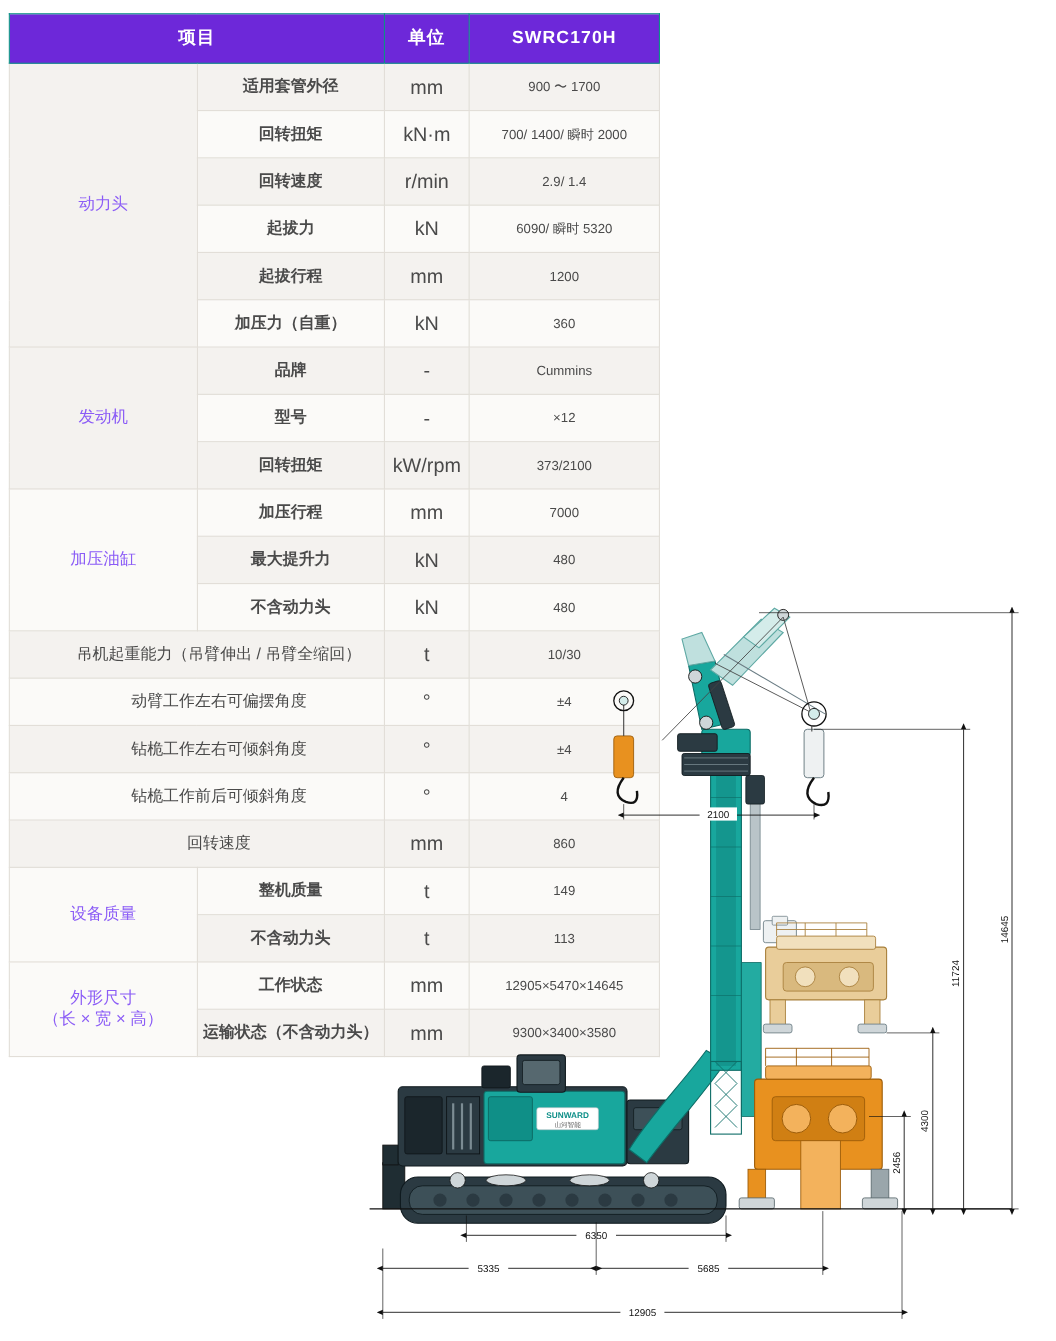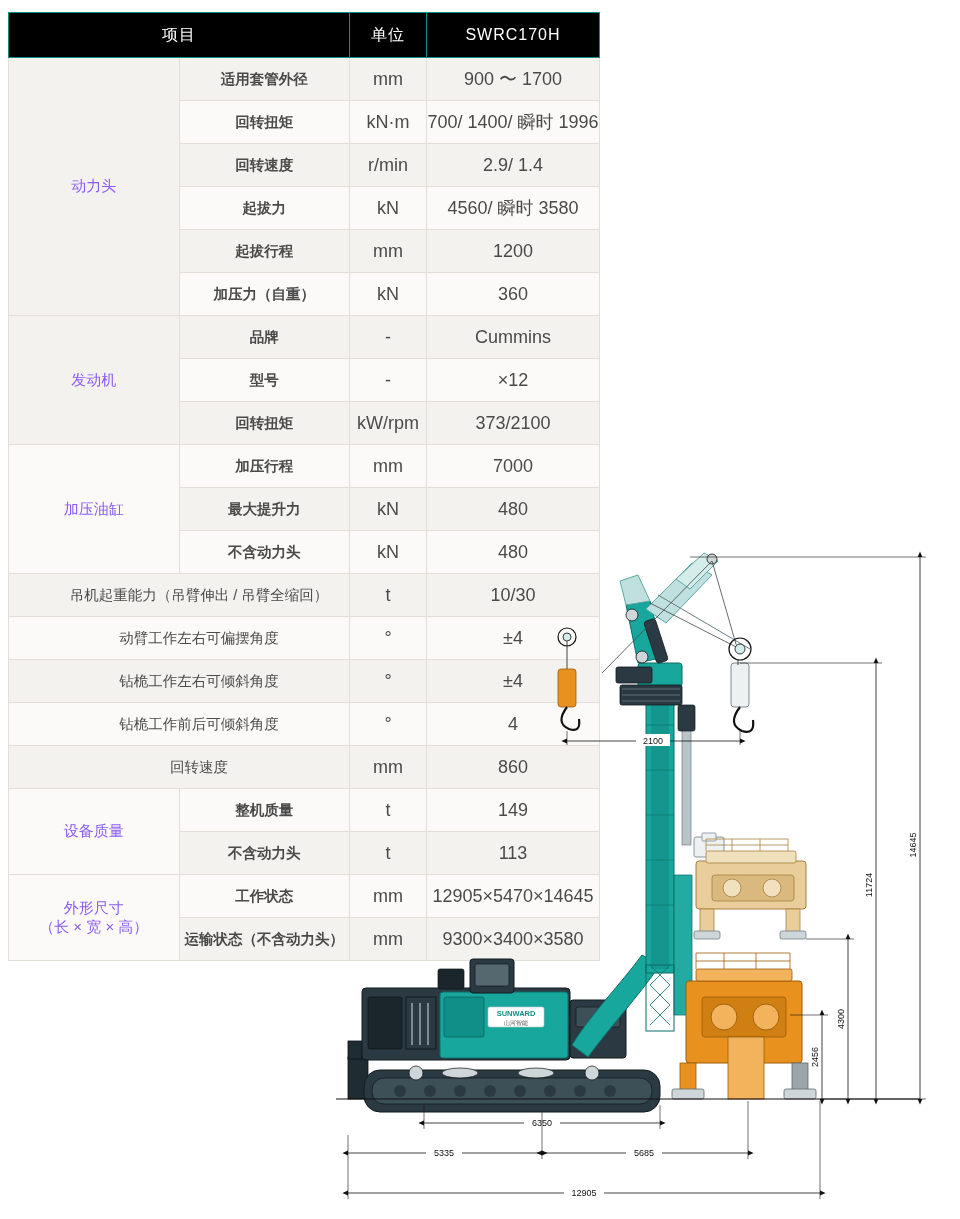--- a/index.html
+++ b/index.html
@@ -34,23 +34,23 @@
   .spec-table td, .spec-table th {
     border: 1px solid #e2ded8;
     padding: 0;
     text-align: center;
     vertical-align: middle;
     height: 42px;
     line-height: 1.25;
     color: #4a4a4a;
   }
   .spec-table thead th {
-    background: #000000;
+    background: #6d28d9;
     color: #ffffff;
-    font-weight: normal;
+    font-weight: bold;
     font-size: 16px;
     height: 44px;
     border: 1px solid #0e8f88;
     letter-spacing: 1px;
   }
   .spec-table tbody tr:nth-child(odd) td {
     background: #f4f2ef;
   }
   .spec-table tbody tr:nth-child(even) td {
     background: #fbfaf8;
@@ -61,21 +61,21 @@
   }
   td.item-cell {
     font-size: 14.5px;
     font-weight: bold;
   }
   td.span-item {
     font-size: 14.5px;
     padding-left: 40px;
   }
   td.unit-cell { font-size: 18px; }
-  td.value-cell { font-size: 18px; margin-left: 36px; }
+  td.value-cell { font-size: 12px; margin-left: 36px; }
   .two-line { line-height: 1.35; }
 
   
   .drawing {
     position: absolute;
     left: 320px;
     top: 545px;
     width: 640px;
     height: 674px;
   }
@@ -98,31 +98,31 @@
 
       <tr>
         <td class="group-cell" rowspan="6" style="width:130px">动力头</td>
         <td class="item-cell" style="width:210px">适用套管外径</td>
         <td class="unit-cell">mm</td>
         <td class="value-cell">900 〜 1700</td>
       </tr>
       <tr>
         <td class="item-cell">回转扭矩</td>
         <td class="unit-cell">kN·m</td>
-        <td class="value-cell">700/ 1400/ 瞬时 1996</td>
+        <td class="value-cell">700/ 1400/ 瞬时 2000</td>
       </tr>
       <tr>
         <td class="item-cell">回转速度</td>
         <td class="unit-cell">r/min</td>
         <td class="value-cell">2.9/ 1.4</td>
       </tr>
       <tr>
         <td class="item-cell">起拔力</td>
         <td class="unit-cell">kN</td>
-        <td class="value-cell">4560/ 瞬时 3580</td>
+        <td class="value-cell">6090/ 瞬时 5320</td>
       </tr>
       <tr>
         <td class="item-cell">起拔行程</td>
         <td class="unit-cell">mm</td>
         <td class="value-cell">1200</td>
       </tr>
       <tr>
         <td class="item-cell">加压力（自重）</td>
         <td class="unit-cell">kN</td>
         <td class="value-cell">360</td>

